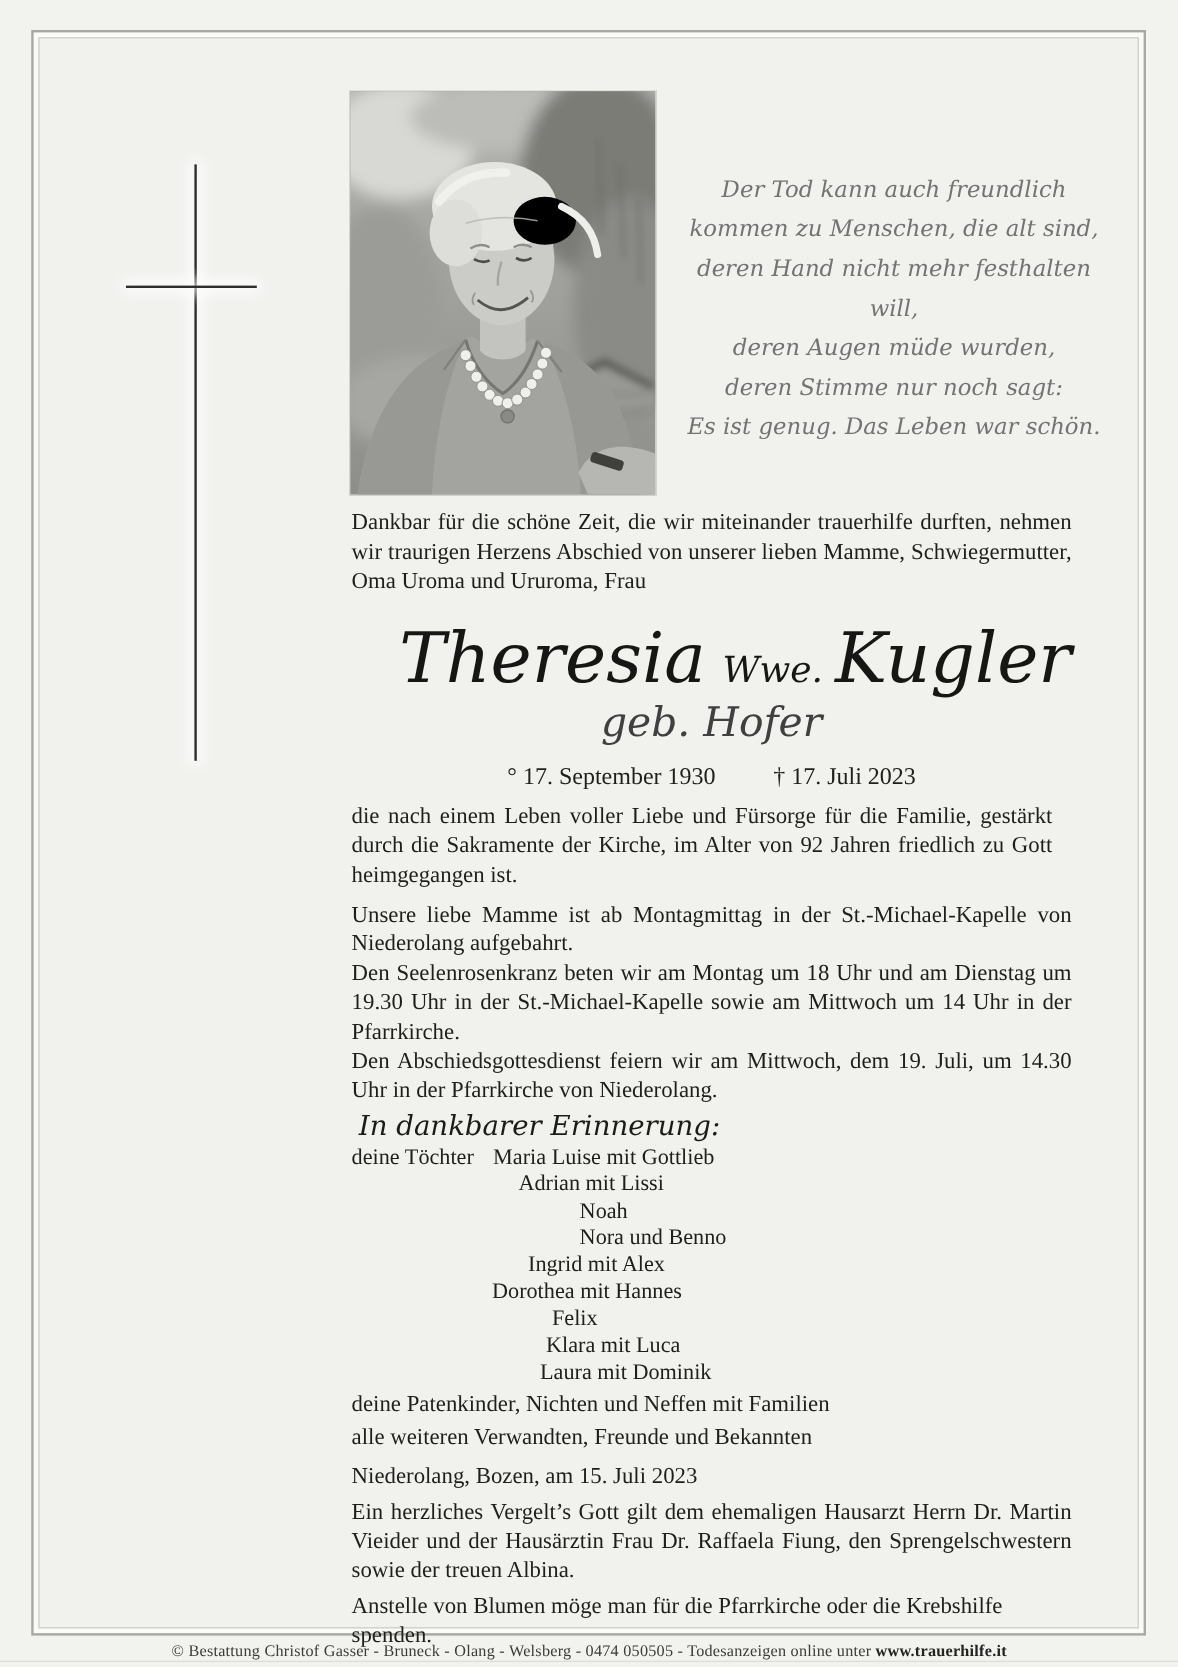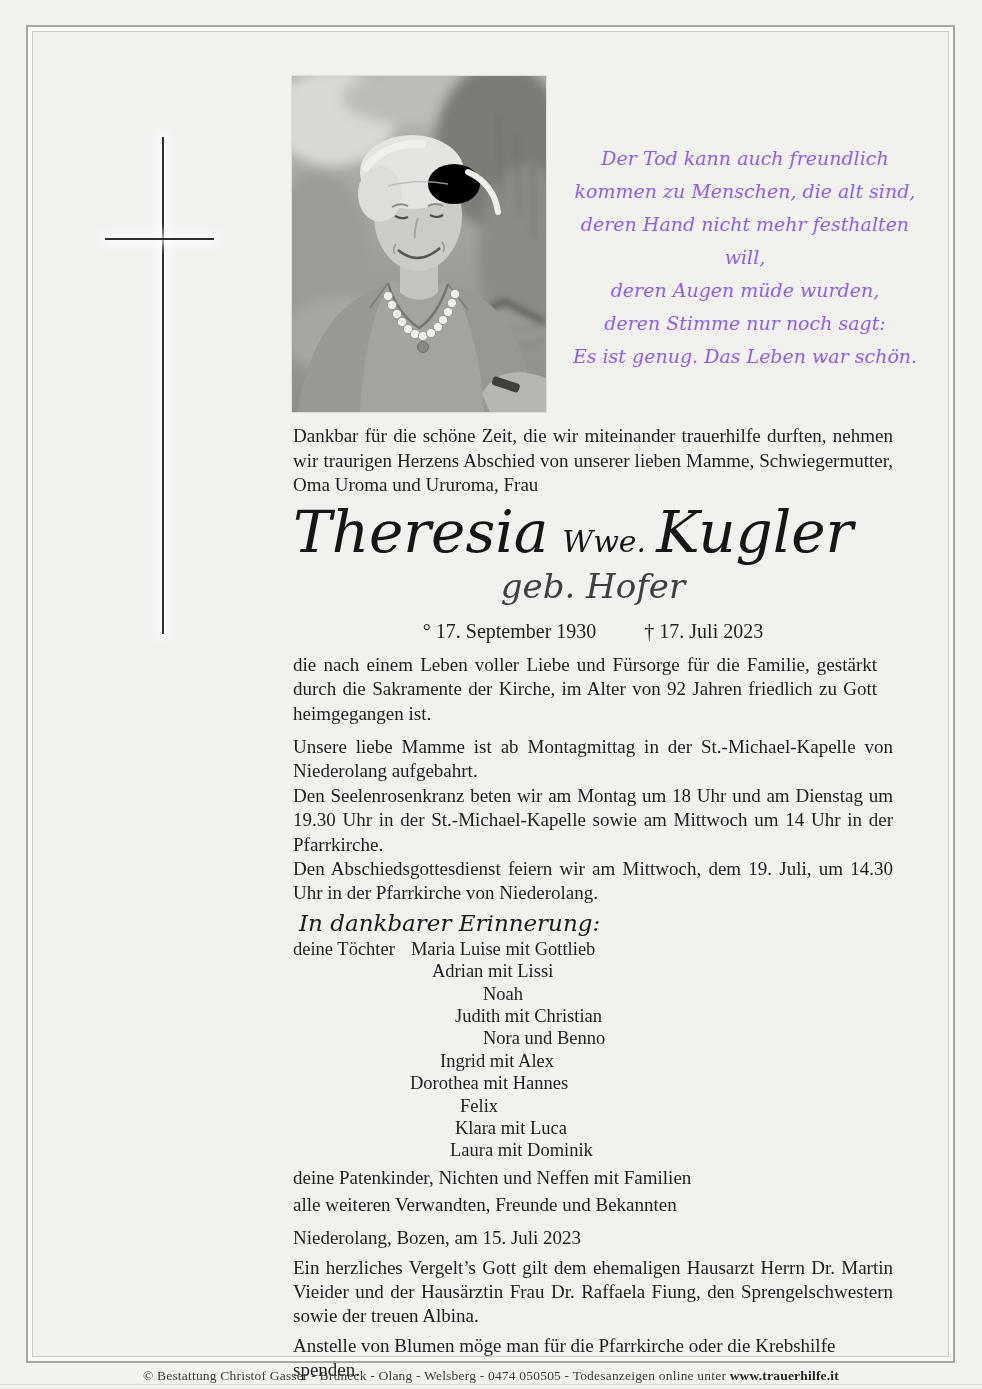--- a/index.html
+++ b/index.html
@@ -36,30 +36,30 @@
   .photo{
     position:absolute;left:291px;top:75px;width:254px;height:336px;
     border:1px solid #dededa;background:#9a9a97;
   }
   .photo svg{display:block;}
   
   .poem{
     position:absolute;left:570px;top:142px;width:350px;
     text-align:center;
     font-family:"DejaVu Serif", serif;font-style:italic;
-    font-size:19px;line-height:33px;color:#8b5cf6;
+    font-size:19px;line-height:33px;color:#737373;
   }
   
   .content{
     position:absolute;left:293px;top:424px;width:600px;
     font-size:19px;
   }
   .intro{margin:0;line-height:24.5px;text-align:justify;}
   .name-block{
-    margin-top:0;text-align:left;
+    margin-top:16px;text-align:right;
     font-family:"DejaVu Serif", serif;font-style:italic;
     font-size:58px;line-height:1.18;color:#161614;white-space:nowrap;
   }
   .name-infix{font-size:30px;margin:0 10px 0 14px;}
   .maiden{
     text-align:center;font-family:"DejaVu Serif", serif;font-style:italic;
     font-size:34px;line-height:1.2;color:#404040;
   }
   .dates{
     margin-top:12px;display:flex;justify-content:center;gap:48px;
@@ -229,21 +229,20 @@
 
   <div class="rem-heading">In dankbarer Erinnerung:</div>
 
   <div class="fam">
     <div class="fam-lead">
       <span>deine Töchter</span>
       <span class="fam-first">Maria Luise mit Gottlieb</span>
     </div>
     <div class="ind1">Adrian mit Lissi</div>
     <div class="ind3">Noah</div>
-    <div class="ind4">Judith mit Christian</div>
     <div class="ind5">Nora und Benno</div>
     <div class="ind6">Ingrid mit Alex</div>
     <div class="ind7">Dorothea mit Hannes</div>
     <div class="ind8">Felix</div>
     <div class="ind9">Klara mit Luca</div>
     <div class="ind10">Laura mit Dominik</div>
   </div>
 
   <div class="closing-wrap">
     <div class="closing-line">deine Patenkinder, Nichten und Neffen mit Familien</div>

